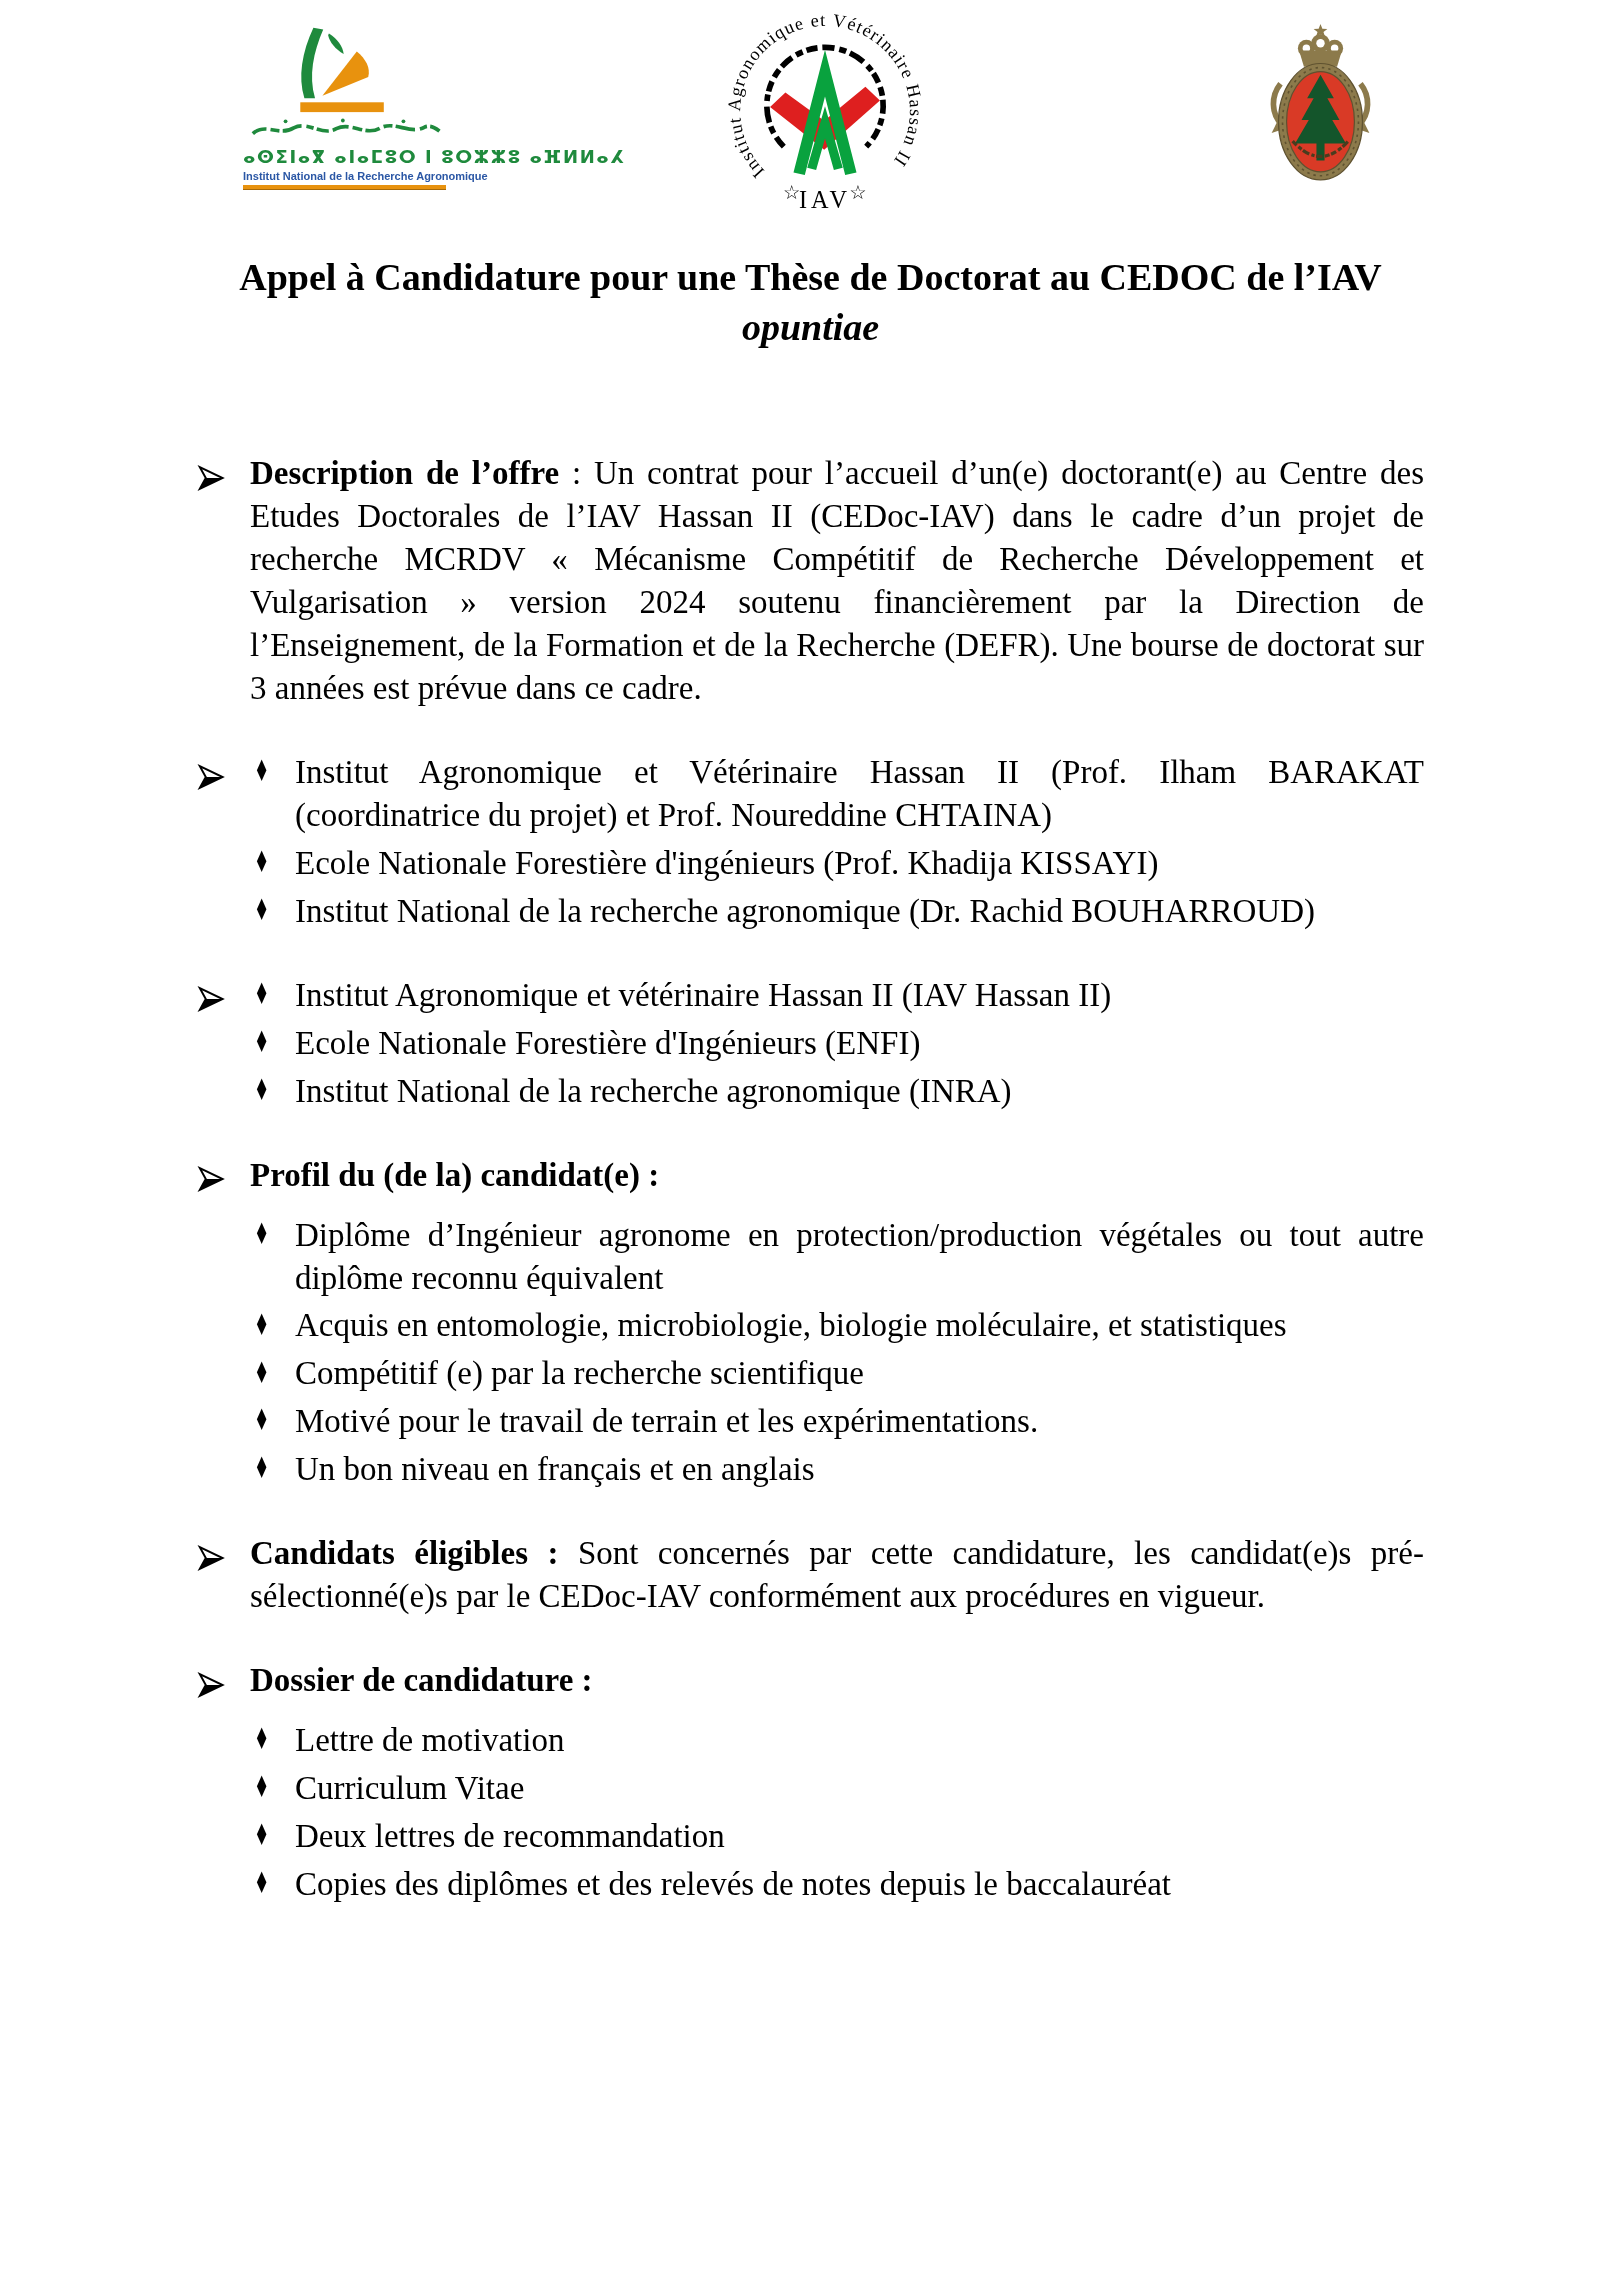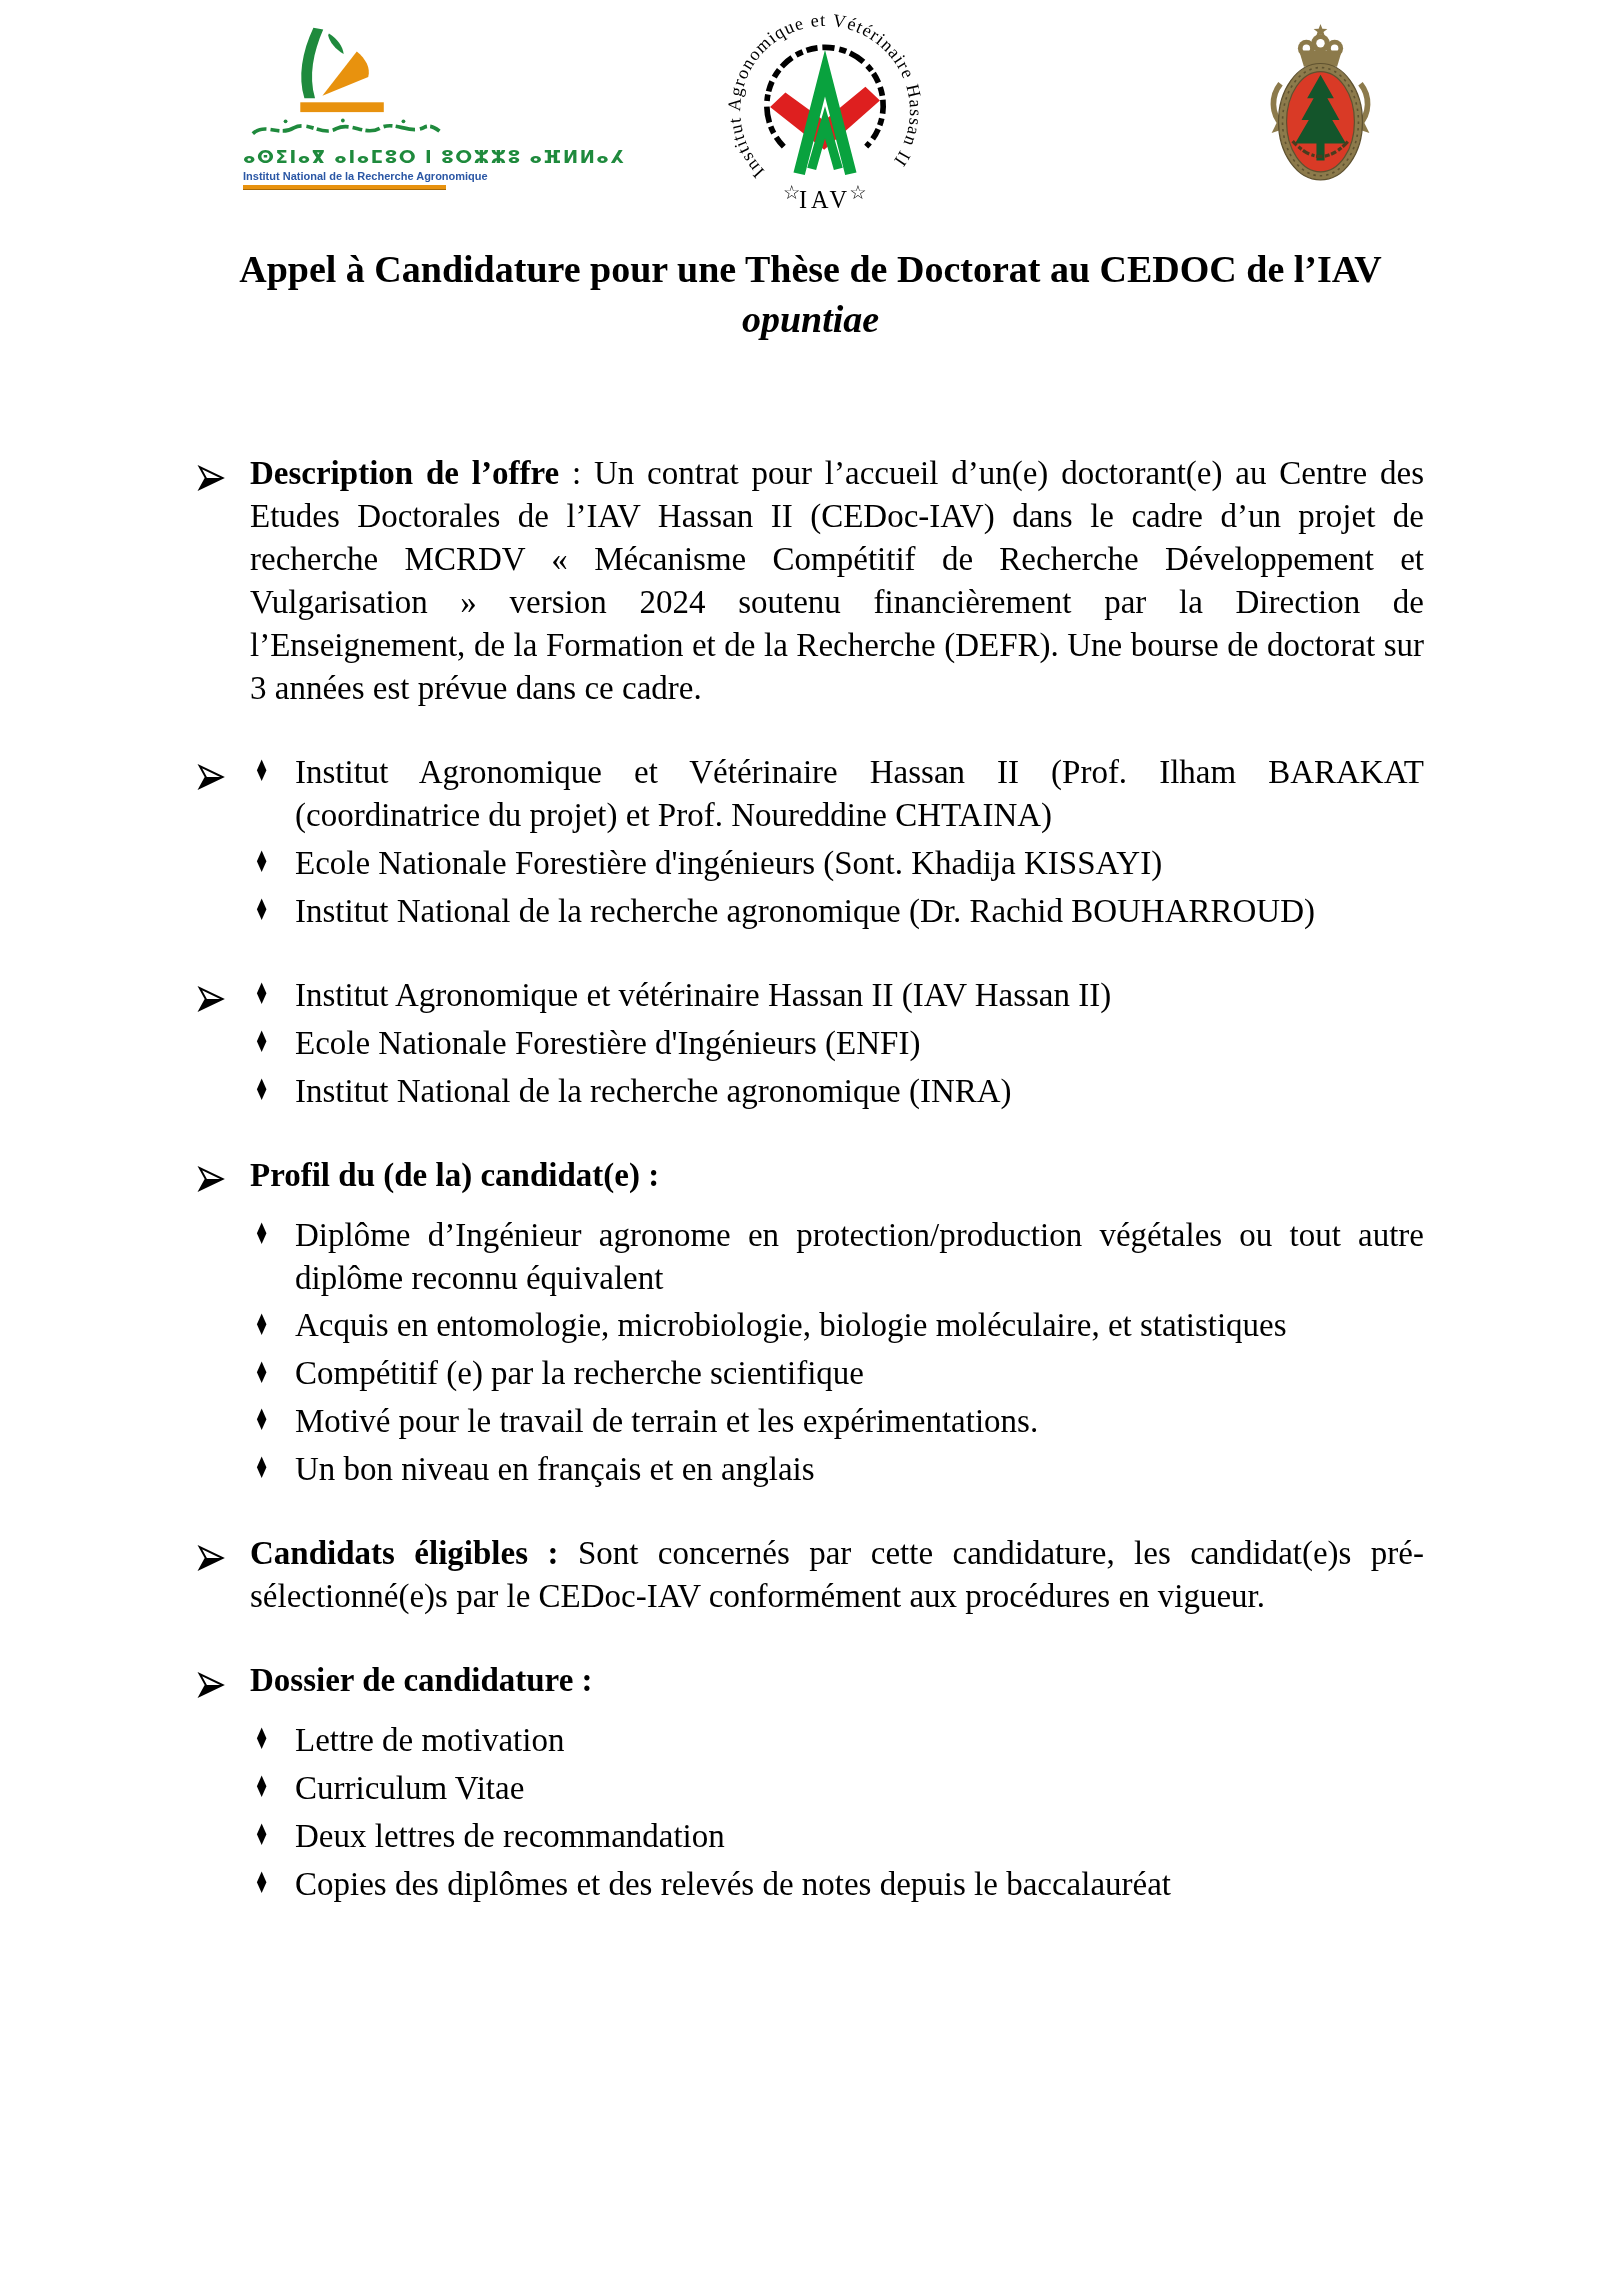--- a/index.html
+++ b/index.html
@@ -11,21 +11,21 @@
   .logo-inra{left:243px;top:21px;width:203px;text-align:center;}
   .inra-tifinagh{font-family:"DejaVu Sans",sans-serif;font-size:18px;font-weight:bold;
                  color:#1F8A3D;letter-spacing:1.6px;white-space:nowrap;margin-top:0.8px;}
   .inra-latin{font-family:"Liberation Sans",sans-serif;font-weight:bold;font-size:11px;
               color:#2B57A5;white-space:nowrap;margin-top:3.3px;}
   .inra-rule{height:3.3px;background:#E8920E;margin-top:3.3px;border-bottom:0.8px solid #A86A08;}
   .logo-iav{left:724px;top:9.8px;width:202px;}
   .logo-enfi{left:1270px;top:23px;width:101px;}
   
   .title-wrap{position:absolute;top:244px;left:197px;width:1227px;text-align:center;}
-  .title-wrap h1{margin:0;font-size:38px;line-height:50px;font-weight:bold;}
+  .title-wrap h1{margin:8px;font-size:38px;line-height:50px;font-weight:bold;}
   .title-wrap em{font-style:italic;}
   
   .content{position:absolute;top:452px;left:197px;width:1227px;font-size:33px;line-height:43px;}
   .section{margin-bottom:41px;}
   .sec-par{position:relative;margin:0 0 0 53px;text-align:justify;}
   .sec-head{position:relative;margin:0 0 0 53px;font-weight:bold;}
   .arrow{position:absolute;left:-53px;top:6.6px;width:29.5px;height:26px;display:inline-block;}
   .sec-par b{font-weight:bold;}
   ul.bullets{list-style:none;margin:17px 0 0 57px;padding:0;}
   ul.bullets li{position:relative;padding-left:41px;margin-bottom:4.9px;text-align:justify;}
@@ -126,21 +126,21 @@
       <p class="sec-head">
         <span class="arrow">
           <svg viewBox="0 0 26 24" width="29.5" height="26">
             <polygon points="2,2 23,12 2,22 7.5,12" fill="#fff" stroke="#000" stroke-width="1.8"></polygon>
             <polygon points="2,22 23,12 7.5,12" fill="#000"></polygon>
           </svg>
         </span>
       </p>
       <ul class="bullets">
         <li><span class="diamond">♦</span><span>Institut Agronomique et Vétérinaire Hassan II (Prof. Ilham BARAKAT (coordinatrice du projet) et Prof.  Noureddine CHTAINA)</span></li>
-        <li><span class="diamond">♦</span><span>Ecole Nationale Forestière d'ingénieurs (Sont. Khadija KISSAYI)</span></li>
+        <li><span class="diamond">♦</span><span>Ecole Nationale Forestière d'ingénieurs (Prof. Khadija KISSAYI)</span></li>
         <li><span class="diamond">♦</span><span>Institut National de la recherche agronomique (Dr. Rachid BOUHARROUD)</span></li>
       </ul>
     </div>
 
     <div class="section">
       <p class="sec-head">
         <span class="arrow">
           <svg viewBox="0 0 26 24" width="29.5" height="26">
             <polygon points="2,2 23,12 2,22 7.5,12" fill="#fff" stroke="#000" stroke-width="1.8"></polygon>
             <polygon points="2,22 23,12 7.5,12" fill="#000"></polygon>

